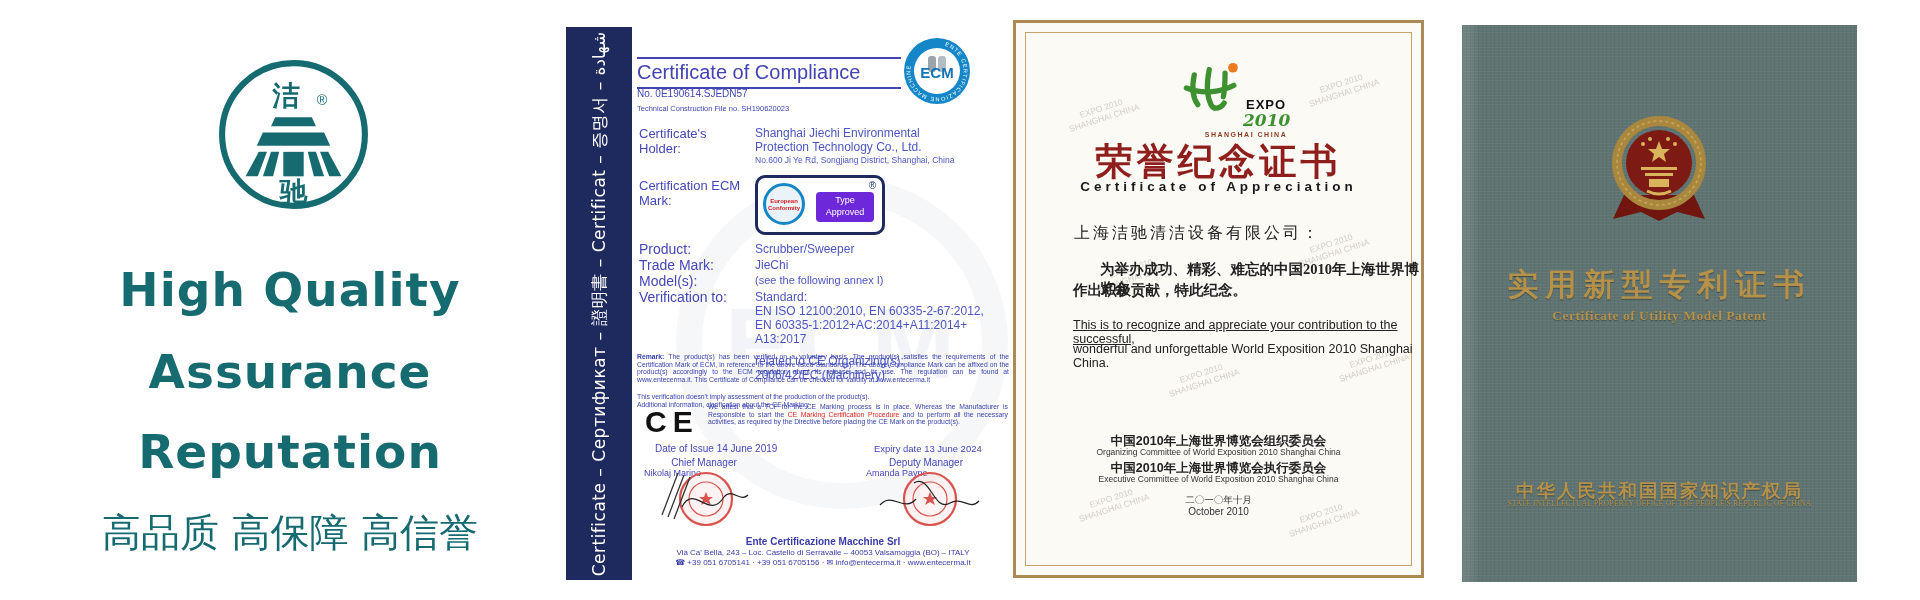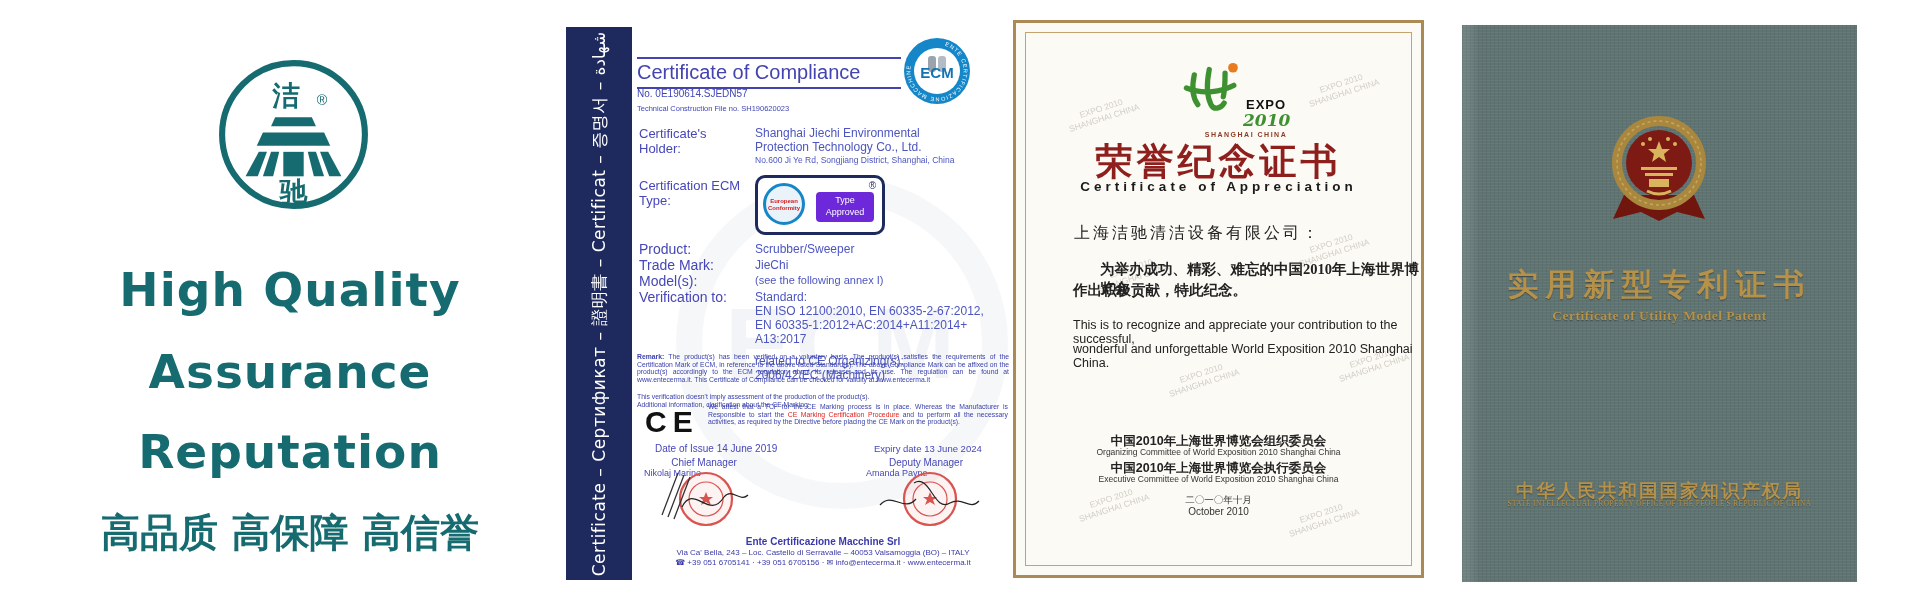--- a/index.html
+++ b/index.html
@@ -4,21 +4,21 @@
 <style>
   html,body{margin:0;padding:0;background:#ffffff;}
   #banner{position:relative;width:1920px;height:600px;background:#ffffff;overflow:hidden;
           font-family:"Liberation Sans", sans-serif;}
   .abs{position:absolute;}
   
   #brand{left:55px;top:0;width:470px;height:600px;}
   .brand-line{position:absolute;left:0;width:470px;text-align:center;color:#156b70;
               font-weight:bold;font-size:47px;letter-spacing:1px;font-family:"DejaVu Sans",sans-serif;}
   .brand-cn{position:absolute;left:0;width:470px;text-align:center;color:#156b70;
-            font-weight:bold;font-size:39px;font-family:"DejaVu Sans",sans-serif;}
+            font-weight:normal;font-size:39px;font-family:"DejaVu Sans",sans-serif;}
   
   #ecm-cert{left:566px;top:27px;width:444px;height:553px;background:#ffffff;}
   #ecm-sidebar{position:absolute;left:0;top:0;width:66px;height:553px;background:#1e2a5e;}
   #ecm-sidebar span{position:absolute;left:50%;top:50%;transform:translate(-50%,-50%) rotate(-90deg);
      white-space:nowrap;color:#ffffff;font-size:17px;letter-spacing:.5px;font-family:"DejaVu Sans",sans-serif;}
   .ecm-watermark{position:absolute;left:110px;top:150px;width:280px;height:280px;border-radius:50%;
      border:26px solid rgba(165,175,195,.10);display:flex;align-items:center;justify-content:center;
      color:rgba(165,175,195,.14);font-size:100px;font-weight:bold;letter-spacing:4px;}
   #ecm-titlebox{position:absolute;left:71px;top:30px;width:264px;border-top:2px solid #4343b2;
      border-bottom:2px solid #4343b2;padding:2px 0 3px 0;color:#4343b2;font-size:20px;}
@@ -112,21 +112,21 @@
     <div class="ecm-line" style="left:71px;top:61px;font-size:10px;">No. 0E190614.SJEDN57</div>
     <div class="ecm-line" style="left:71px;top:77px;font-size:7.5px;">Technical Construction File no. SH190620023</div>
 
     <div class="ecm-label" style="top:99px;">Certificate's</div>
     <div class="ecm-label" style="top:114px;">Holder:</div>
     <div class="ecm-value" style="top:99px;">Shanghai Jiechi Environmental</div>
     <div class="ecm-value" style="top:113px;">Protection Technology Co., Ltd.</div>
     <div class="ecm-value" style="top:128px;font-size:8.5px;">No.600 Ji Ye Rd, Songjiang District, Shanghai, China</div>
 
     <div class="ecm-label" style="top:151px;">Certification ECM</div>
-    <div class="ecm-label" style="top:166px;">Type:</div>
+    <div class="ecm-label" style="top:166px;">Mark:</div>
     <div id="ecm-badge">
       <div class="euro">
         <div>European</div>
         <div>Conformity</div>
       </div>
       <div class="reg">®</div>
       <div class="ta">
         <div>Type</div>
         <div>Approved</div>
       </div>
@@ -209,21 +209,21 @@
     </div>
 
     <div class="expo-center" style="top:114px;font-size:37px;font-weight:bold;color:#8e1f1c;font-family:'Liberation Serif',serif;letter-spacing:4px;">荣誉纪念证书</div>
     <div class="expo-center" style="top:156px;font-size:13.5px;color:#1a1a1a;letter-spacing:4px;font-weight:bold;">Certificate of Appreciation</div>
 
     <div class="abs" style="left:58px;top:200px;font-size:16px;color:#222;font-family:'Liberation Serif',serif;letter-spacing:3px;">上海洁驰清洁设备有限公司：</div>
 
     <div class="abs" style="left:84px;top:237px;font-size:14.5px;font-weight:bold;color:#222;font-family:'Liberation Serif',serif;">为举办成功、精彩、难忘的中国2010年上海世界博览会</div>
     <div class="abs" style="left:57px;top:258px;font-size:14.5px;font-weight:bold;color:#222;font-family:'Liberation Serif',serif;">作出积极贡献，特此纪念。</div>
 
-    <div class="abs" style="left:57px;top:295px;font-size:12.5px;color:#222;">This is to recognize and appreciate your contribution to the successful,</div>
+    <div class="abs" style="left:57px;top:295px;font-size:12.5px;color:#222;text-decoration:underline;">This is to recognize and appreciate your contribution to the successful,</div>
     <div class="abs" style="left:57px;top:319px;font-size:12.5px;color:#222;">wonderful and unforgettable World Exposition 2010 Shanghai China.</div>
 
     <div class="expo-center" style="top:410px;font-size:12.5px;font-weight:bold;color:#222;">中国2010年上海世界博览会组织委员会</div>
     <div class="expo-center" style="top:424px;font-size:8.5px;color:#333;">Organizing Committee of World Exposition 2010 Shanghai China</div>
     <div class="expo-center" style="top:437px;font-size:12.5px;font-weight:bold;color:#222;">中国2010年上海世界博览会执行委员会</div>
     <div class="expo-center" style="top:451px;font-size:8.5px;color:#333;">Executive Committee of World Exposition 2010 Shanghai China</div>
 
     <div class="expo-center" style="top:471px;font-size:9.5px;color:#333;">二〇一〇年十月</div>
     <div class="expo-center" style="top:483px;font-size:10px;color:#333;">October 2010</div>
   </div>

